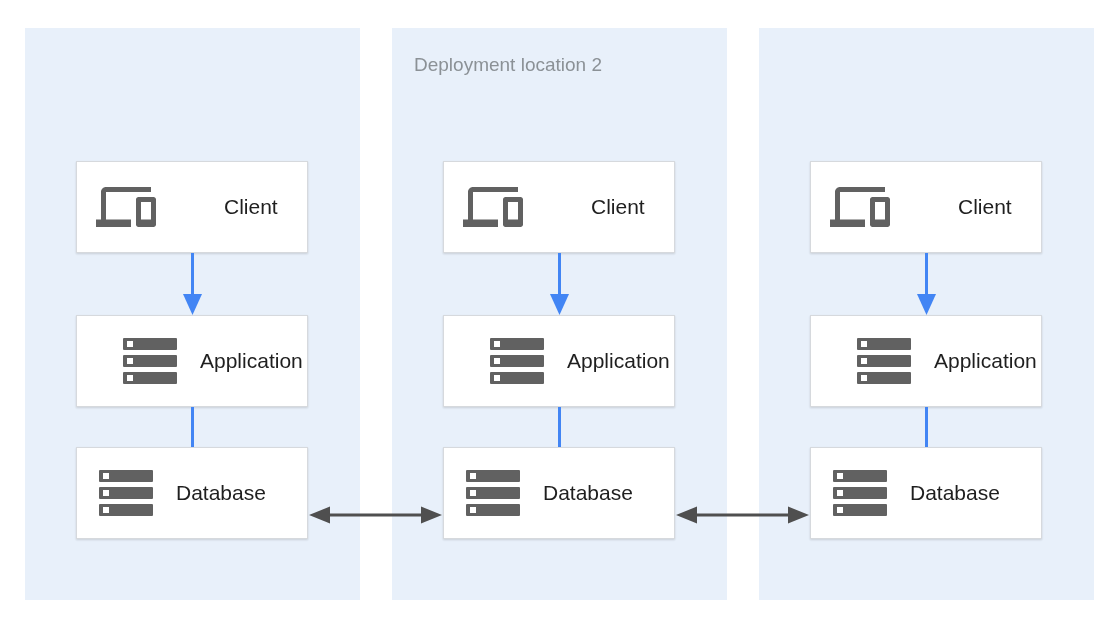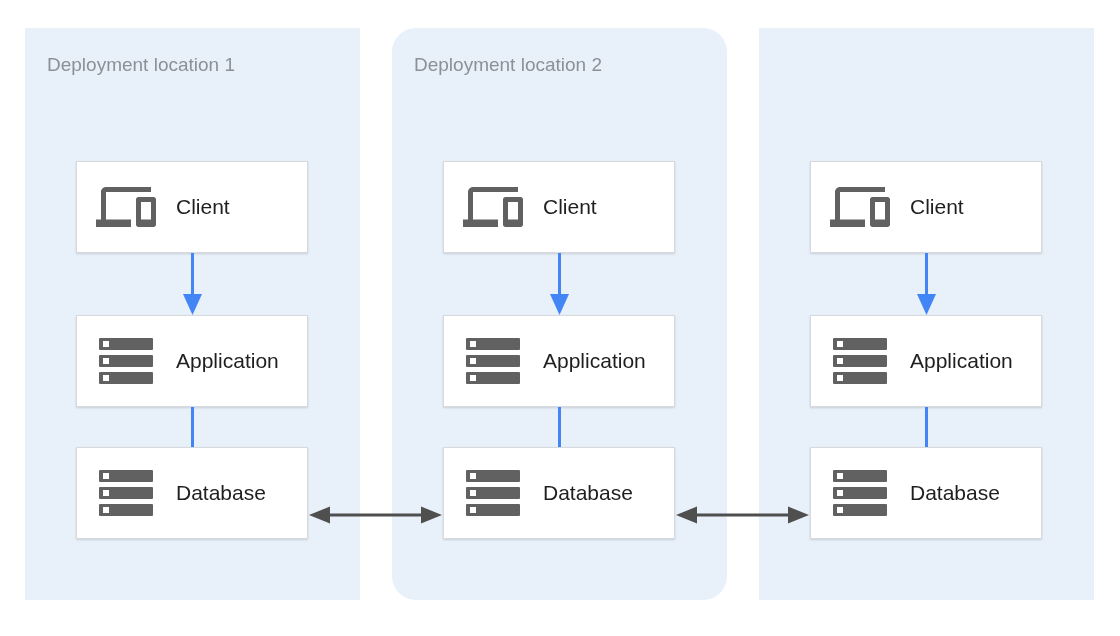--- a/index.html
+++ b/index.html
@@ -19,37 +19,37 @@
     font-family:"Liberation Sans",sans-serif;
     position:relative;
     overflow:hidden;
   }
   .canvas{position:absolute;inset:0;}
   .panel{
     position:absolute;top:28px;width:335px;height:572px;
     background:var(--panel-bg);
   }
   .panel.p0{left:25px;}
-  .panel.p1{left:392px;border-radius:24px;}
+  .panel.p1{left:392px;}
   .panel.p2{left:759px;}
   .panel-title{
     position:absolute;left:22px;top:25px;
     font-size:19px;line-height:24px;
     color:var(--title-gray);
     white-space:nowrap;
   }
   .node{
     position:absolute;left:51px;width:232px;height:92px;
     background:#ffffff;
     border:1px solid var(--node-border);
     box-shadow:0 1px 2px rgba(0,0,0,0.14);
     display:flex;align-items:center;
   }
-  .node.n0{top:133px;}
-  .node.n1{top:287px;}
+  .node.n0{top:133px;gap:48px;}
+  .node.n1{top:287px;padding-left:24px;}
   .node.n2{top:419px;}
   .icon-wrap{
     margin-left:18px;width:62px;height:62px;
     display:flex;align-items:center;justify-content:center;
     flex:0 0 62px;
   }
   .node-label{
     margin-left:19px;
     font-size:21px;
     color:var(--label-color);
@@ -63,21 +63,20 @@
     pointer-events:none;z-index:5;
   }
   svg{display:block;}
 </style>
 </head>
 <body>
 
 <div class="canvas">
 
   <section class="panel p0">
-    <div class="panel-title">Deployment location 1</div>
 
     <div class="node n0">
       <span class="icon-wrap">
         <svg width="60" height="60" viewBox="0 0 24 24" fill="var(--icon-gray)">
           <path d="M4 6h18V4H4c-1.1 0-2 .9-2 2v11H0v3h14v-3H4V6zm19 2h-6c-.55 0-1 .45-1 1v10c0 .55.45 1 1 1h6c.55 0 1-.45 1-1V9c0-.55-.45-1-1-1zm-1 9h-4v-7h4v7z"></path>
         </svg>
       </span>
       <span class="node-label">Client</span>
     </div>
 

